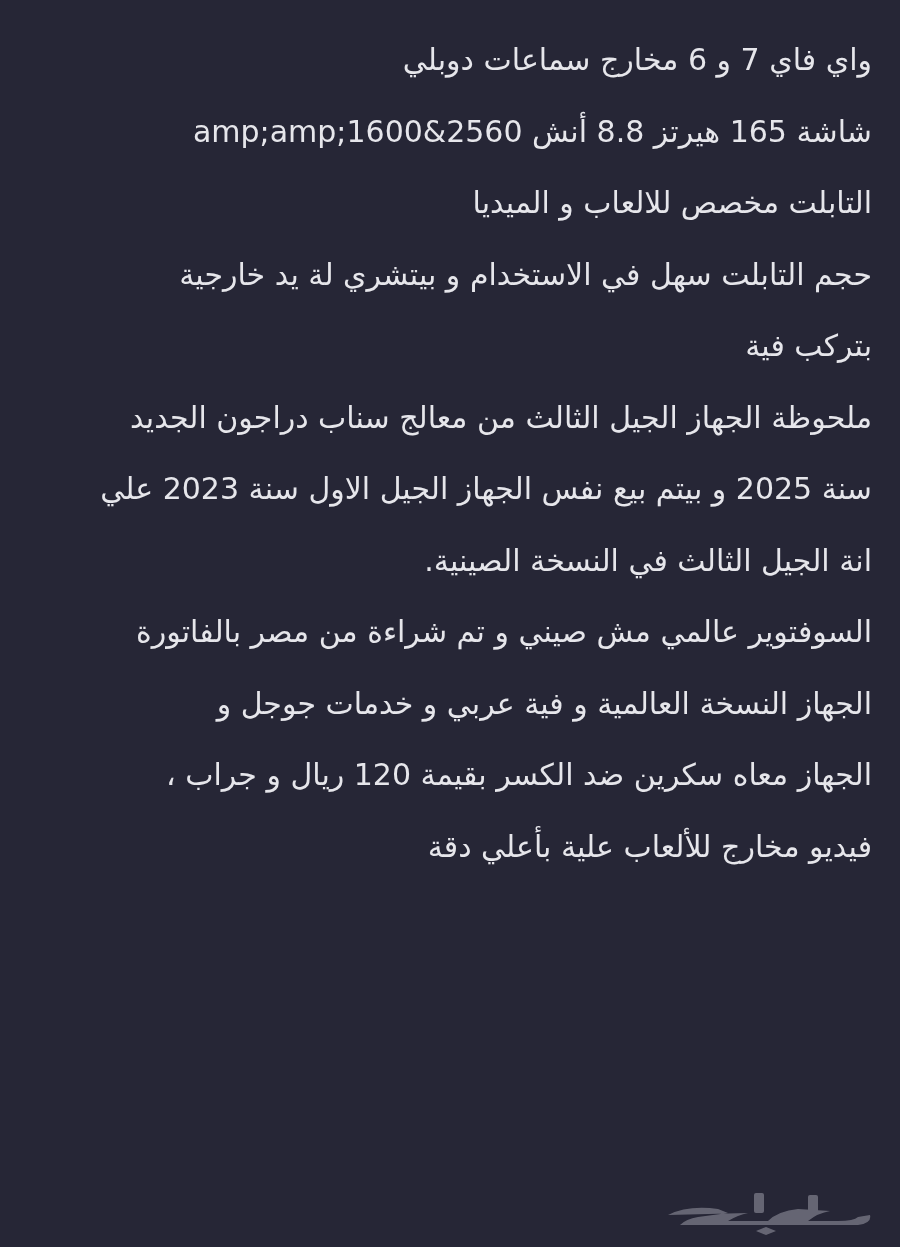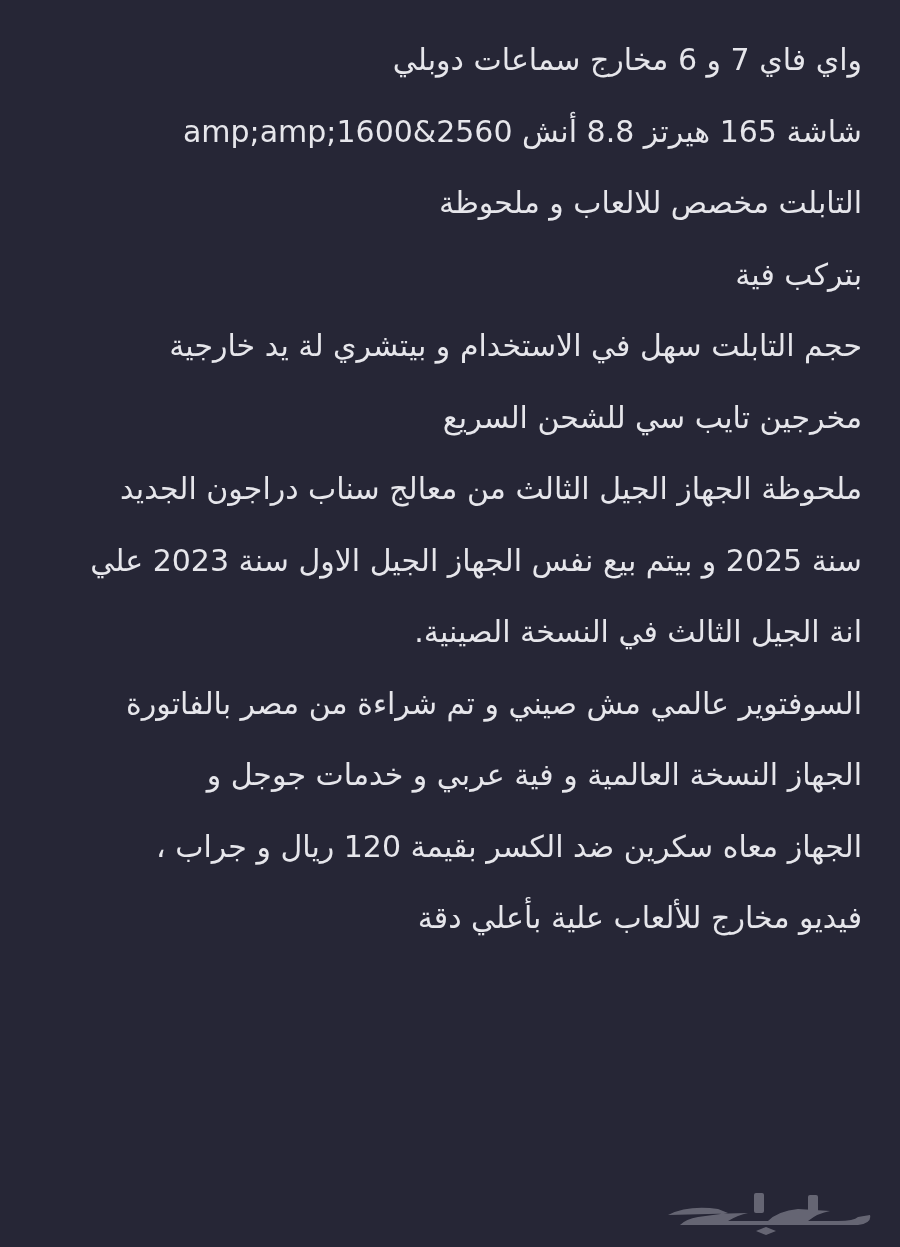--- a/index.html
+++ b/index.html
@@ -10,21 +10,21 @@
     body {
       width: 900px;
       height: 1247px;
       overflow: hidden;
       position: relative;
       font-family: "DejaVu Sans", "Liberation Sans", sans-serif;
     }
     .listing-body {
       position: absolute;
       top: 24px;
-      right: 38px;
+      right: 28px;
       left: 30px;
       direction: rtl;
       text-align: right;
       color: #e6e6eb;
       font-size: 30px;
       line-height: 71.5px;
     }
     .line {
       display: block;
       white-space: nowrap;
@@ -39,24 +39,23 @@
       opacity: 0.55;
       pointer-events: none;
     }
   </style>
 </head>
 <body>
 
 <div class="listing-body">
   <span class="line">واي فاي 7 و 6 مخارج سماعات دوبلي</span>
   <span class="line">شاشة 165 هيرتز 8.8 أنش amp;amp;1600&amp;2560</span>
-  <span class="line">التابلت مخصص للالعاب و ملحوظة</span>
+  <span class="line">التابلت مخصص للالعاب و الميديا</span>
+  <span class="line">حجم التابلت سهل في الاستخدام و بيتشري لة يد خارجية</span>
   <span class="line">بتركب فية</span>
-  <span class="line">حجم التابلت سهل في الاستخدام و بيتشري لة يد خارجية</span>
-  <span class="line">مخرجين تايب سي للشحن السريع</span>
   <span class="line">ملحوظة الجهاز الجيل الثالث من معالج سناب دراجون الجديد</span>
   <span class="line">سنة 2025 و بيتم بيع نفس الجهاز الجيل الاول سنة 2023 علي</span>
   <span class="line">انة الجيل الثالث في النسخة الصينية.</span>
   <span class="line">السوفتوير عالمي مش صيني و تم شراءة من مصر بالفاتورة</span>
   <span class="line">الجهاز النسخة العالمية و فية عربي و خدمات جوجل و</span>
   <span class="line">الجهاز معاه سكرين ضد الكسر بقيمة 120 ريال و جراب ،</span>
   <span class="line">فيديو مخارج للألعاب علية بأعلي دقة</span>
 </div>
 
 <div class="watermark">

